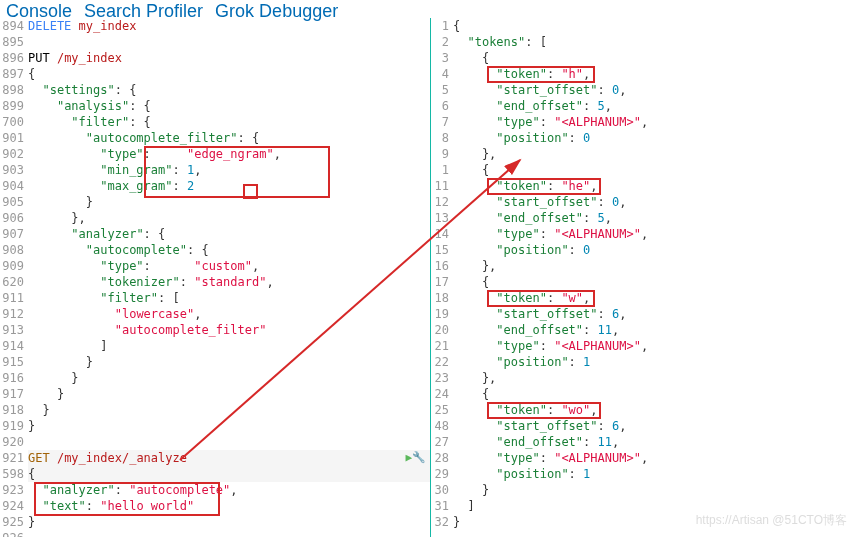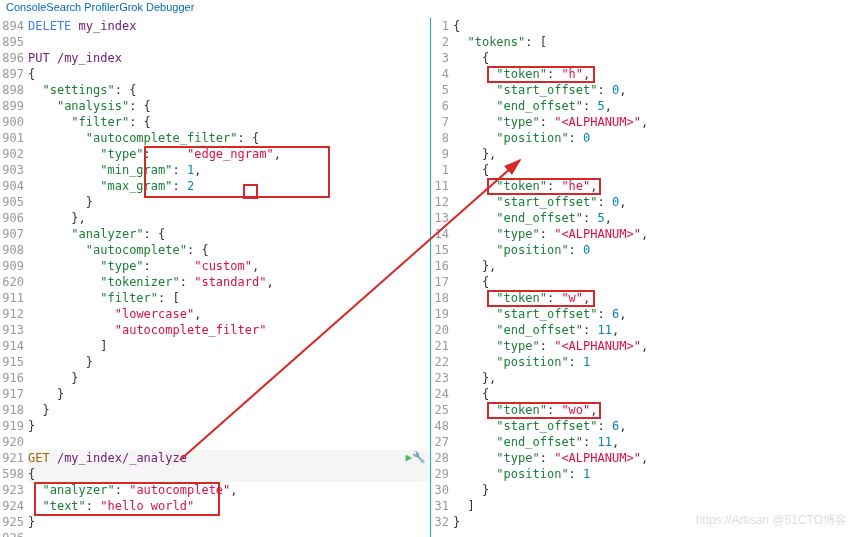--- a/index.html
+++ b/index.html
@@ -1,30 +1,30 @@
 <!DOCTYPE html>
 <html><head>
 <meta charset="utf-8">
 <style>
 *{box-sizing:border-box;margin:0;padding:0}
 body{font-family:Consolas,Monaco,monospace;font-size:12px;background:#fff;width:861px;height:537px;overflow:hidden;color:#333;position:relative}
-.tabs{display:flex;gap:0;padding:1px 6px;font-family:-apple-system,Arial,sans-serif;font-size:11px;color:#006BB4;border-bottom:1px solid transparent;height:18px}
+.tabs{display:flex;gap:12px;padding:1px 6px;font-family:-apple-system,Arial,sans-serif;font-size:18px;color:#006BB4;border-bottom:1px solid transparent;height:18px}
 .tabs span{cursor:pointer}
 .panes{display:flex;height:519px}
 .pane{flex:1;overflow:hidden;position:relative}
 .pane-left{border-right:1px solid #14b8a6}
 .gutter{position:absolute;left:0;top:0;width:28px;text-align:right;color:#999;line-height:16px;padding-right:4px}
 .gutter-r{width:22px}
 .code{position:absolute;left:28px;top:0;right:0;line-height:16px;white-space:pre}
 .code-r{left:22px}
 .line{height:16px;position:relative}
 .kw-del{color:#3b82f6}
-.kw-put{color:#701a75}
+.kw-put{color:#000000}
 .kw-get{color:#a16207}
-.path{color:#701a75}
+.path{color:#b91c1c}
 .k{color:#1a7f37}
 .s{color:#d14}
 .n{color:#0086b3}
 .p{color:#333}
 .hl-outer{border:2px solid #d62828;position:absolute}
 .exec{position:absolute;right:18px;top:0;color:#5cb85c;font-size:11px}
 .wrench{position:absolute;right:4px;top:0;color:#666;font-size:11px}
 .cursor-line{background:#f5f5f5}
 .arrow{position:absolute;pointer-events:none}
 .watermark{position:absolute;bottom:8px;right:14px;color:#bbb;font-family:Arial,sans-serif;font-size:12px;opacity:.5}
@@ -40,21 +40,21 @@
 
 <div class="panes">
 <div class="pane pane-left">
 <div class="gutter" id="gutter-l">
         <div class="line">894</div>
         <div class="line">895</div>
         <div class="line">896</div>
         <div class="line">897</div>
         <div class="line">898</div>
         <div class="line">899</div>
-        <div class="line">900</div>
+        <div class="line">700</div>
         <div class="line">901</div>
         <div class="line">902</div>
         <div class="line">903</div>
         <div class="line">904</div>
         <div class="line">905</div>
         <div class="line">906</div>
         <div class="line">907</div>
         <div class="line">908</div>
         <div class="line">909</div>
         <div class="line">620</div>

